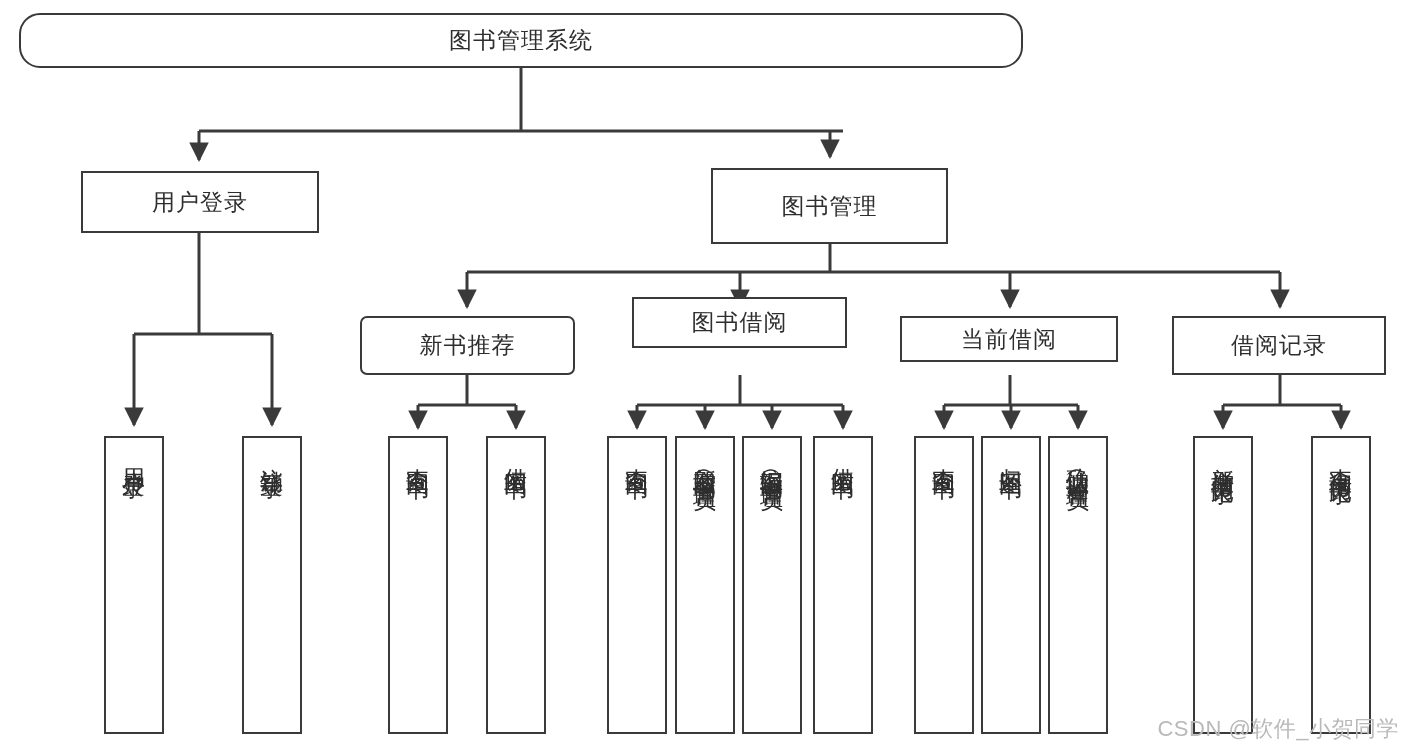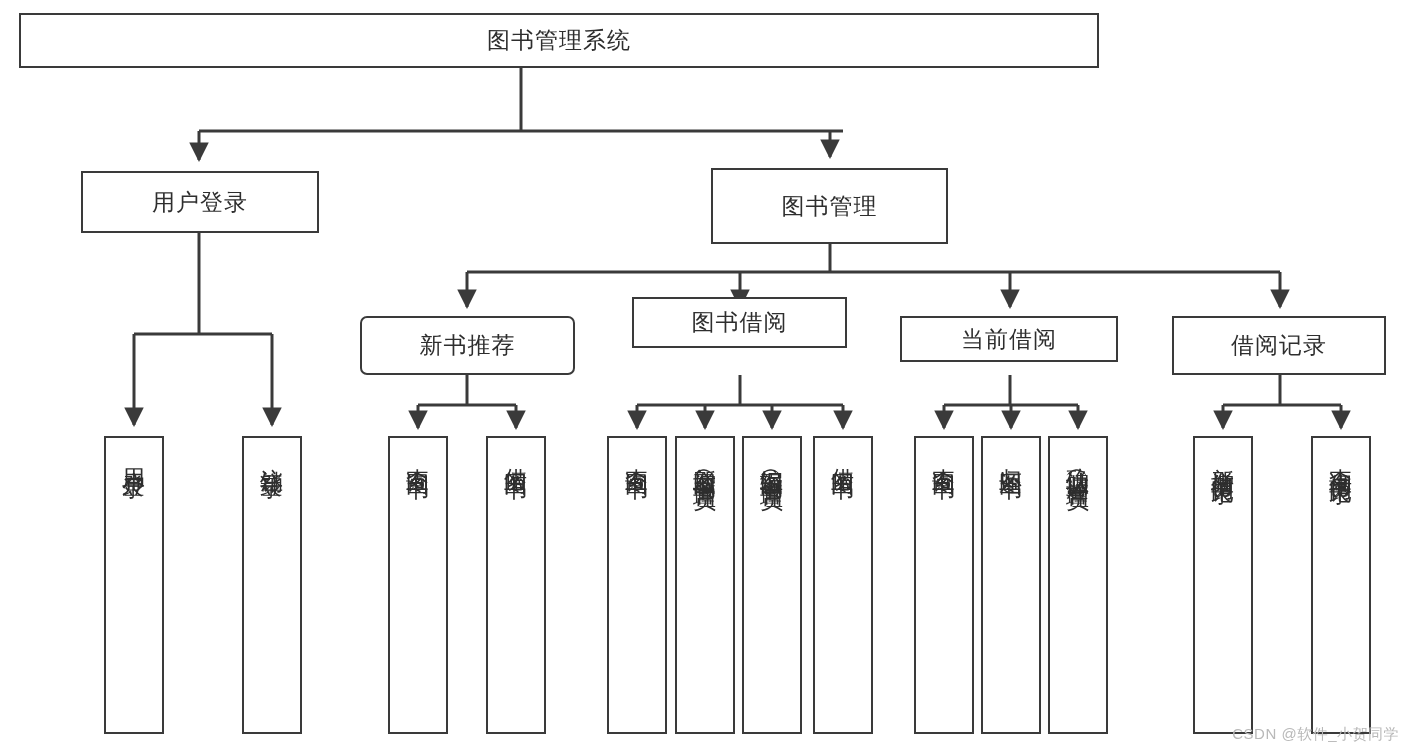--- a/index.html
+++ b/index.html
@@ -44,21 +44,21 @@
     text-orientation:upright;
     font-size:23px;
     line-height:1.22;
     letter-spacing:3px;
     white-space:nowrap;
   }
   .watermark{
     position:absolute;
     right:6px;
     bottom:3px;
-    font-size:15px;
+    font-size:22px;
     color:#b9b9b9;
     letter-spacing:0.5px;
     white-space:nowrap;
   }
 </style>
 </head>
 <body>
 
 <div id="diagram">
 
@@ -105,21 +105,21 @@
       <path d="M 1011 405 L 1011 428" marker-end="url(#arrow)"></path>
       <path d="M 1078 405 L 1078 428" marker-end="url(#arrow)"></path>
 
       <path d="M 1280 375 L 1280 405"></path>
       <path d="M 1223 405 L 1341 405"></path>
       <path d="M 1223 405 L 1223 428" marker-end="url(#arrow)"></path>
       <path d="M 1341 405 L 1341 428" marker-end="url(#arrow)"></path>
     </g>
   </svg>
 
-  <div class="node horiz" style="left:19px;top:13px;width:1080px;height:55px;">
+  <div class="node horiz" style="left:19px;top:13px;width:1004px;height:55px;border-radius:21px;">
     <span class="label">图书管理系统</span>
   </div>
 
   <div class="node horiz" style="left:81px;top:171px;width:238px;height:62px;">
     <span class="label">用户登录</span>
   </div>
 
   <div class="node horiz" style="left:711px;top:168px;width:237px;height:76px;">
     <span class="label">图书管理</span>
   </div>

